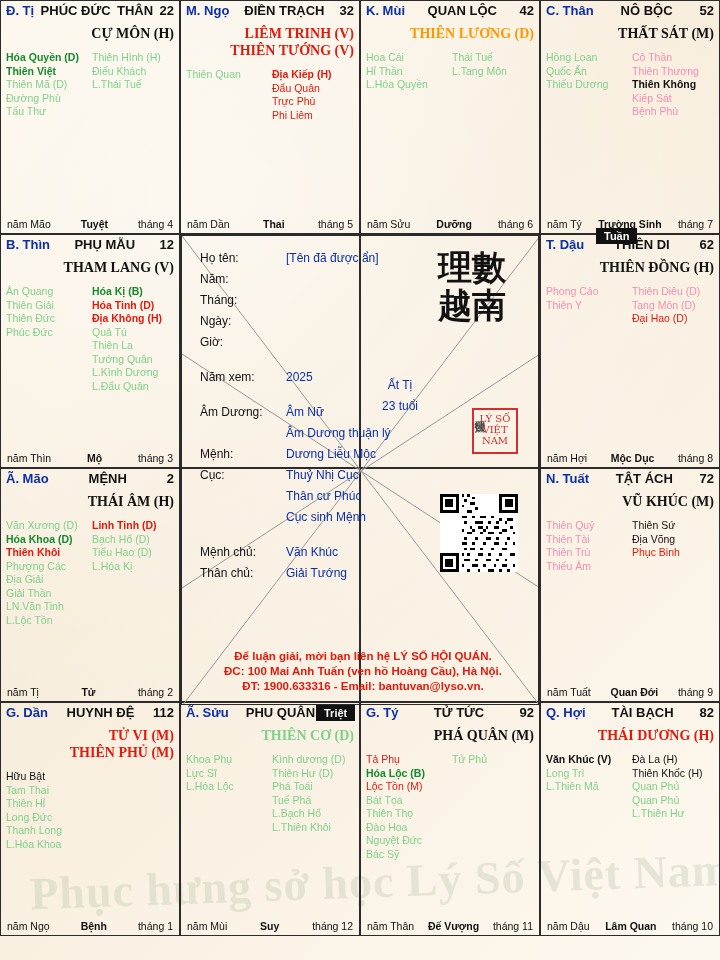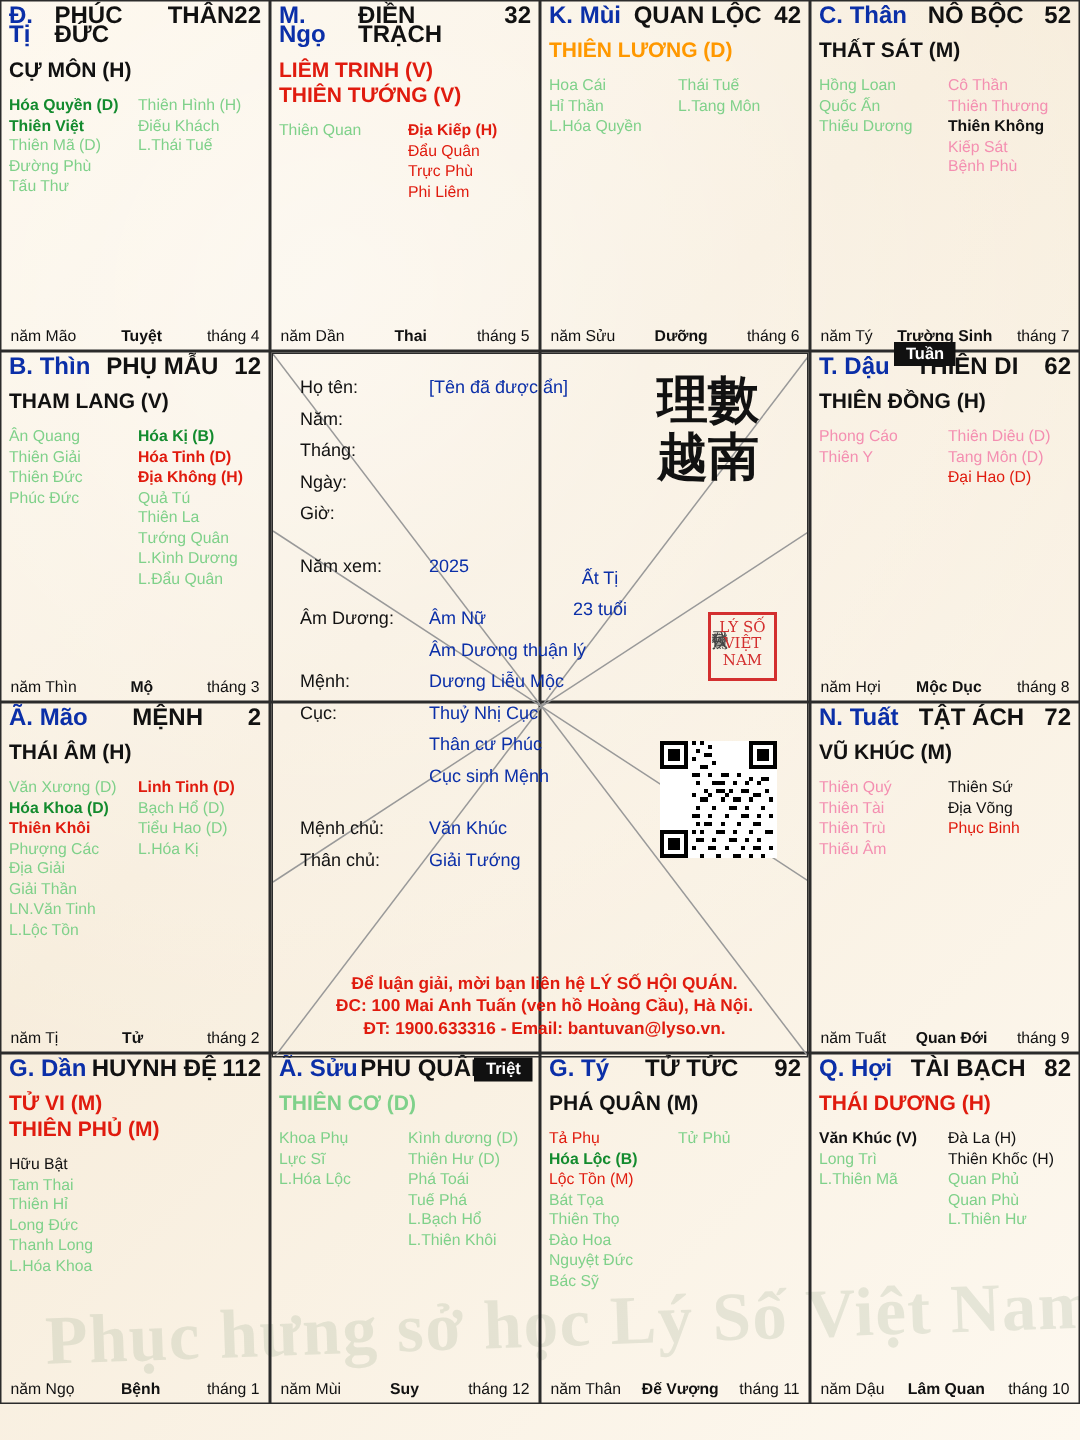--- a/index.html
+++ b/index.html
@@ -43,33 +43,34 @@
     border:1px solid #2b2b2b;
     box-sizing:border-box;
     position:relative;
     padding:3px 5px 0 5px;
     overflow:hidden;
   }
   .cell-head{
     display:flex;
     justify-content:space-between;
     align-items:flex-start;
-    font-size:16px;
+    font-size:13px;
     font-weight:bold;
     line-height:13px;
   }
   .chi{color:#0b2fa8;}
   .cung{color:#111;}
   .num{color:#111;}
   .stars-main{
-    text-align:left;
+    text-align:right;
     font-weight:bold;
     font-size:14px;
     margin-top:8px;
     line-height:17px;
+    font-family:Liberation Serif, serif;
   }
   .cols{
     display:flex;
     margin-top:9px;
     gap:4px;
     justify-content:flex-end;
   }
   .col{
     flex:1;
     line-height:13.5px;

